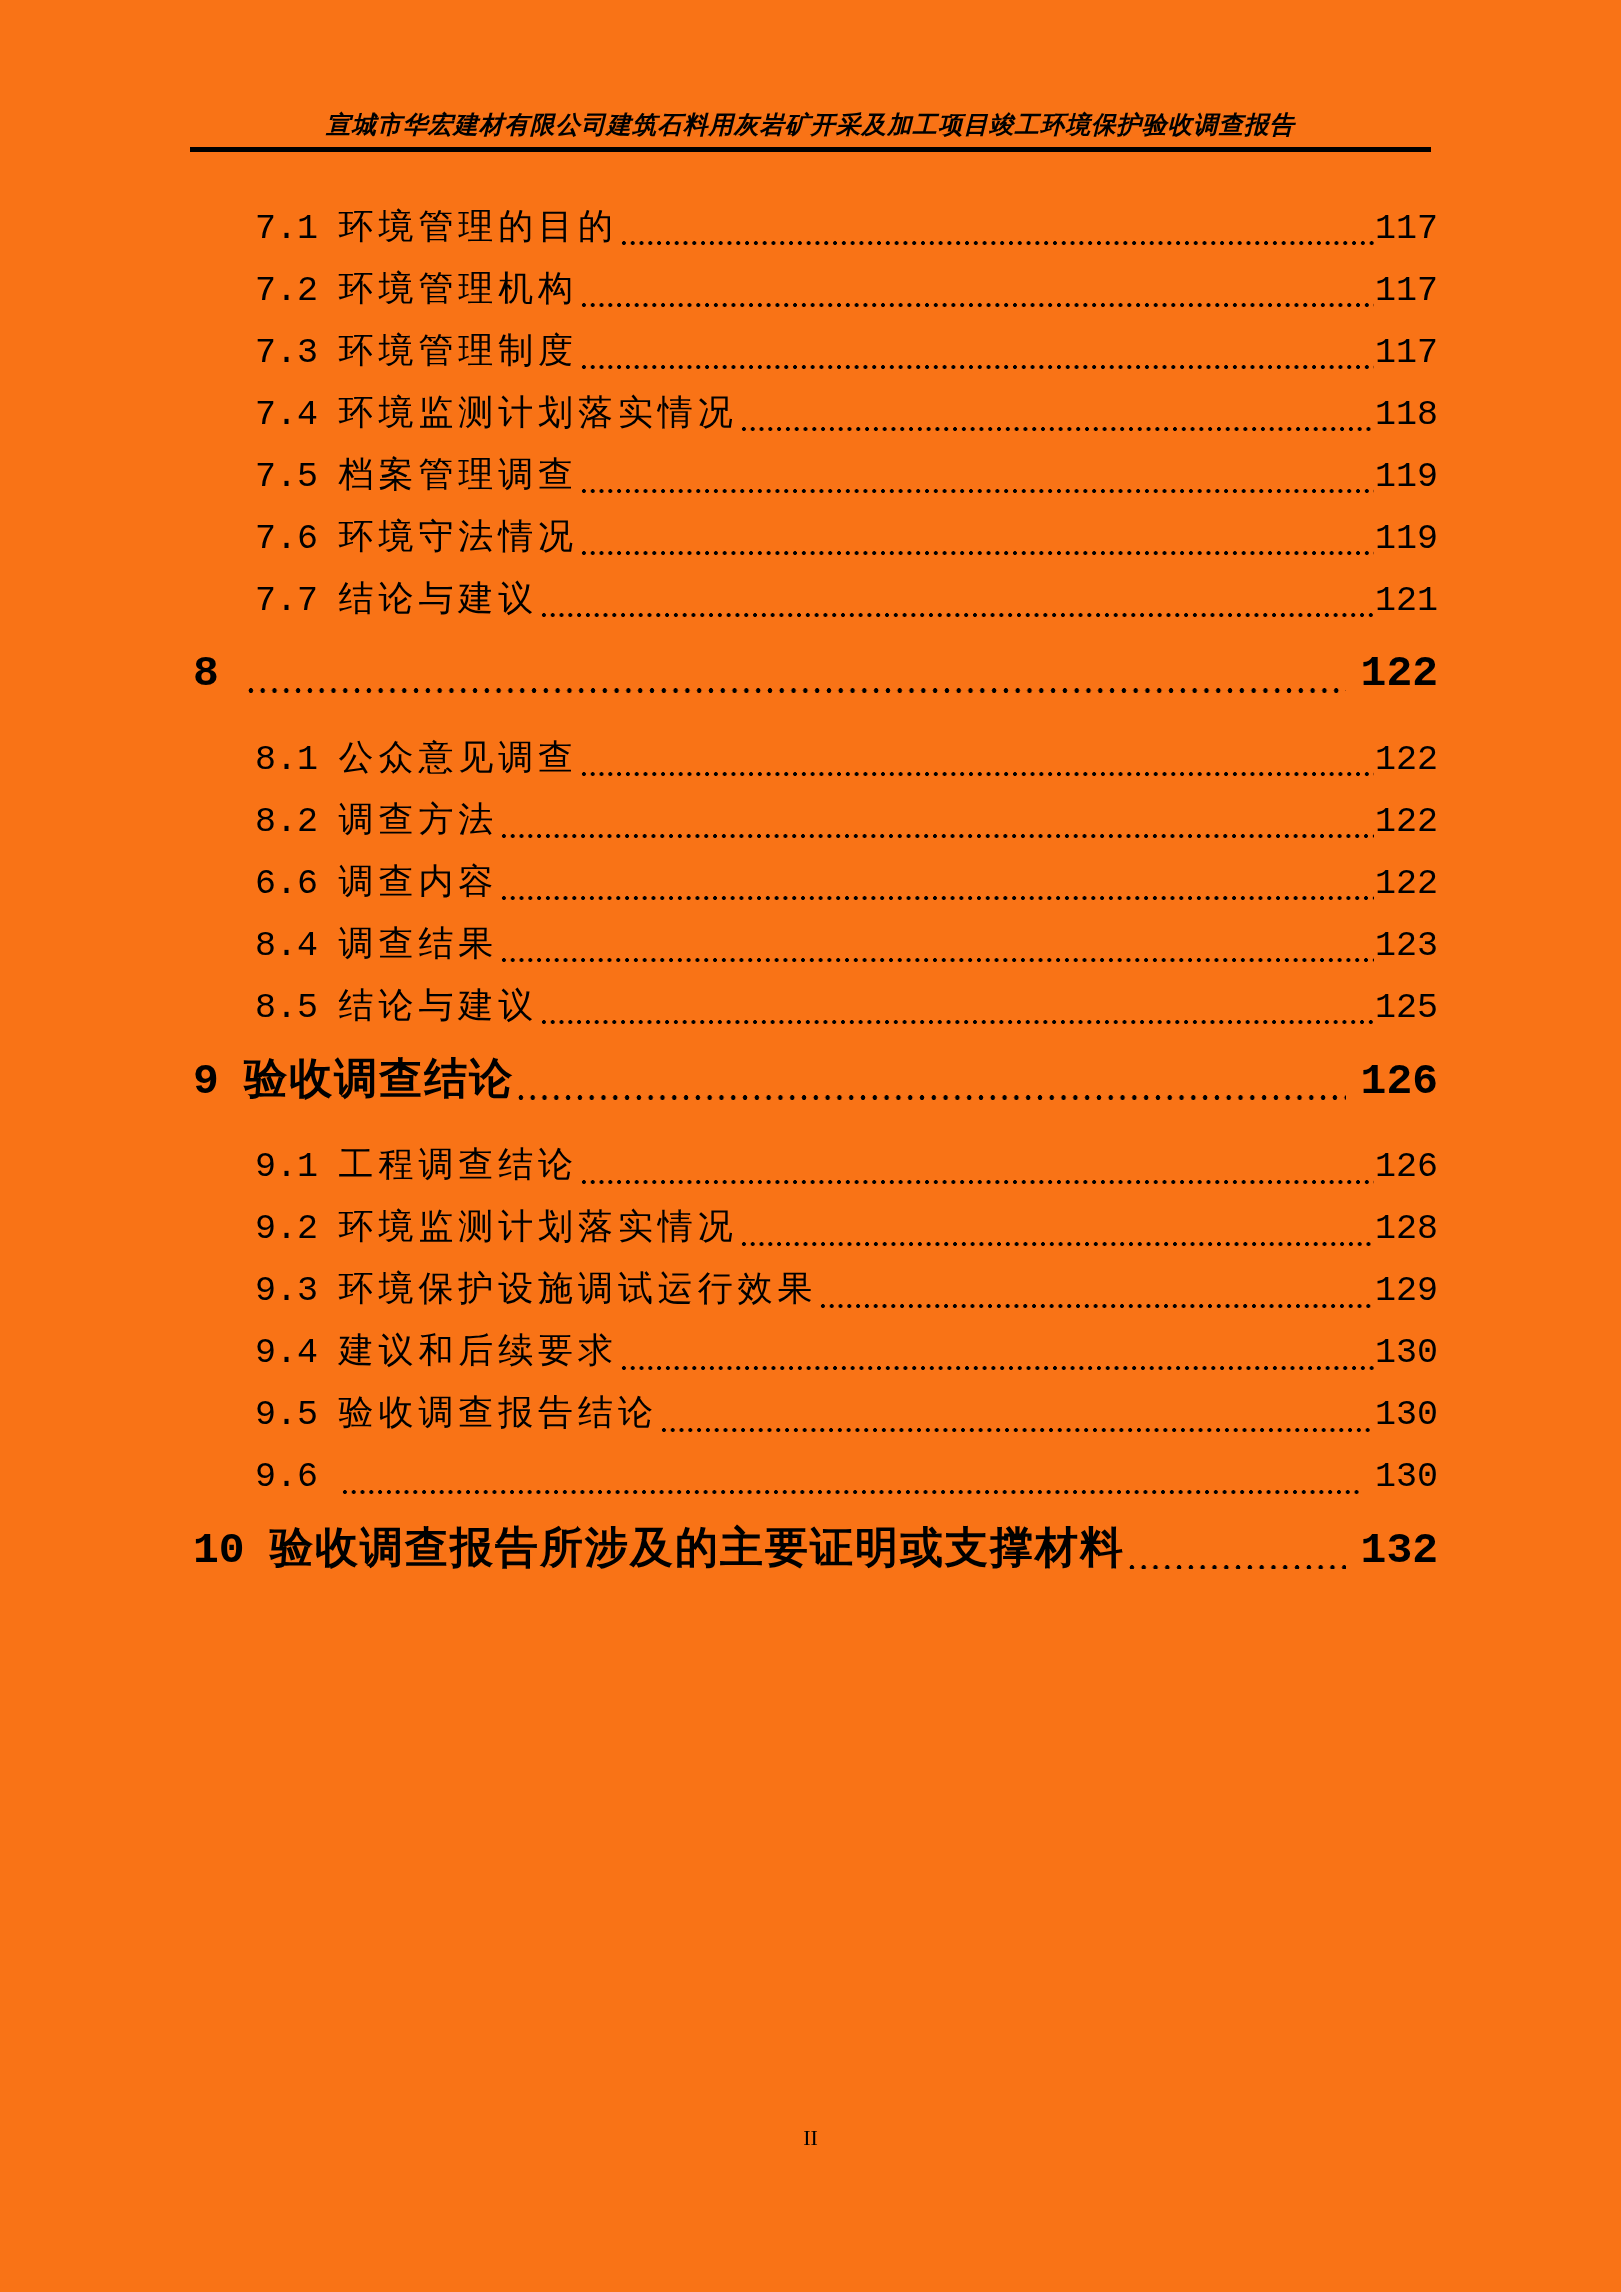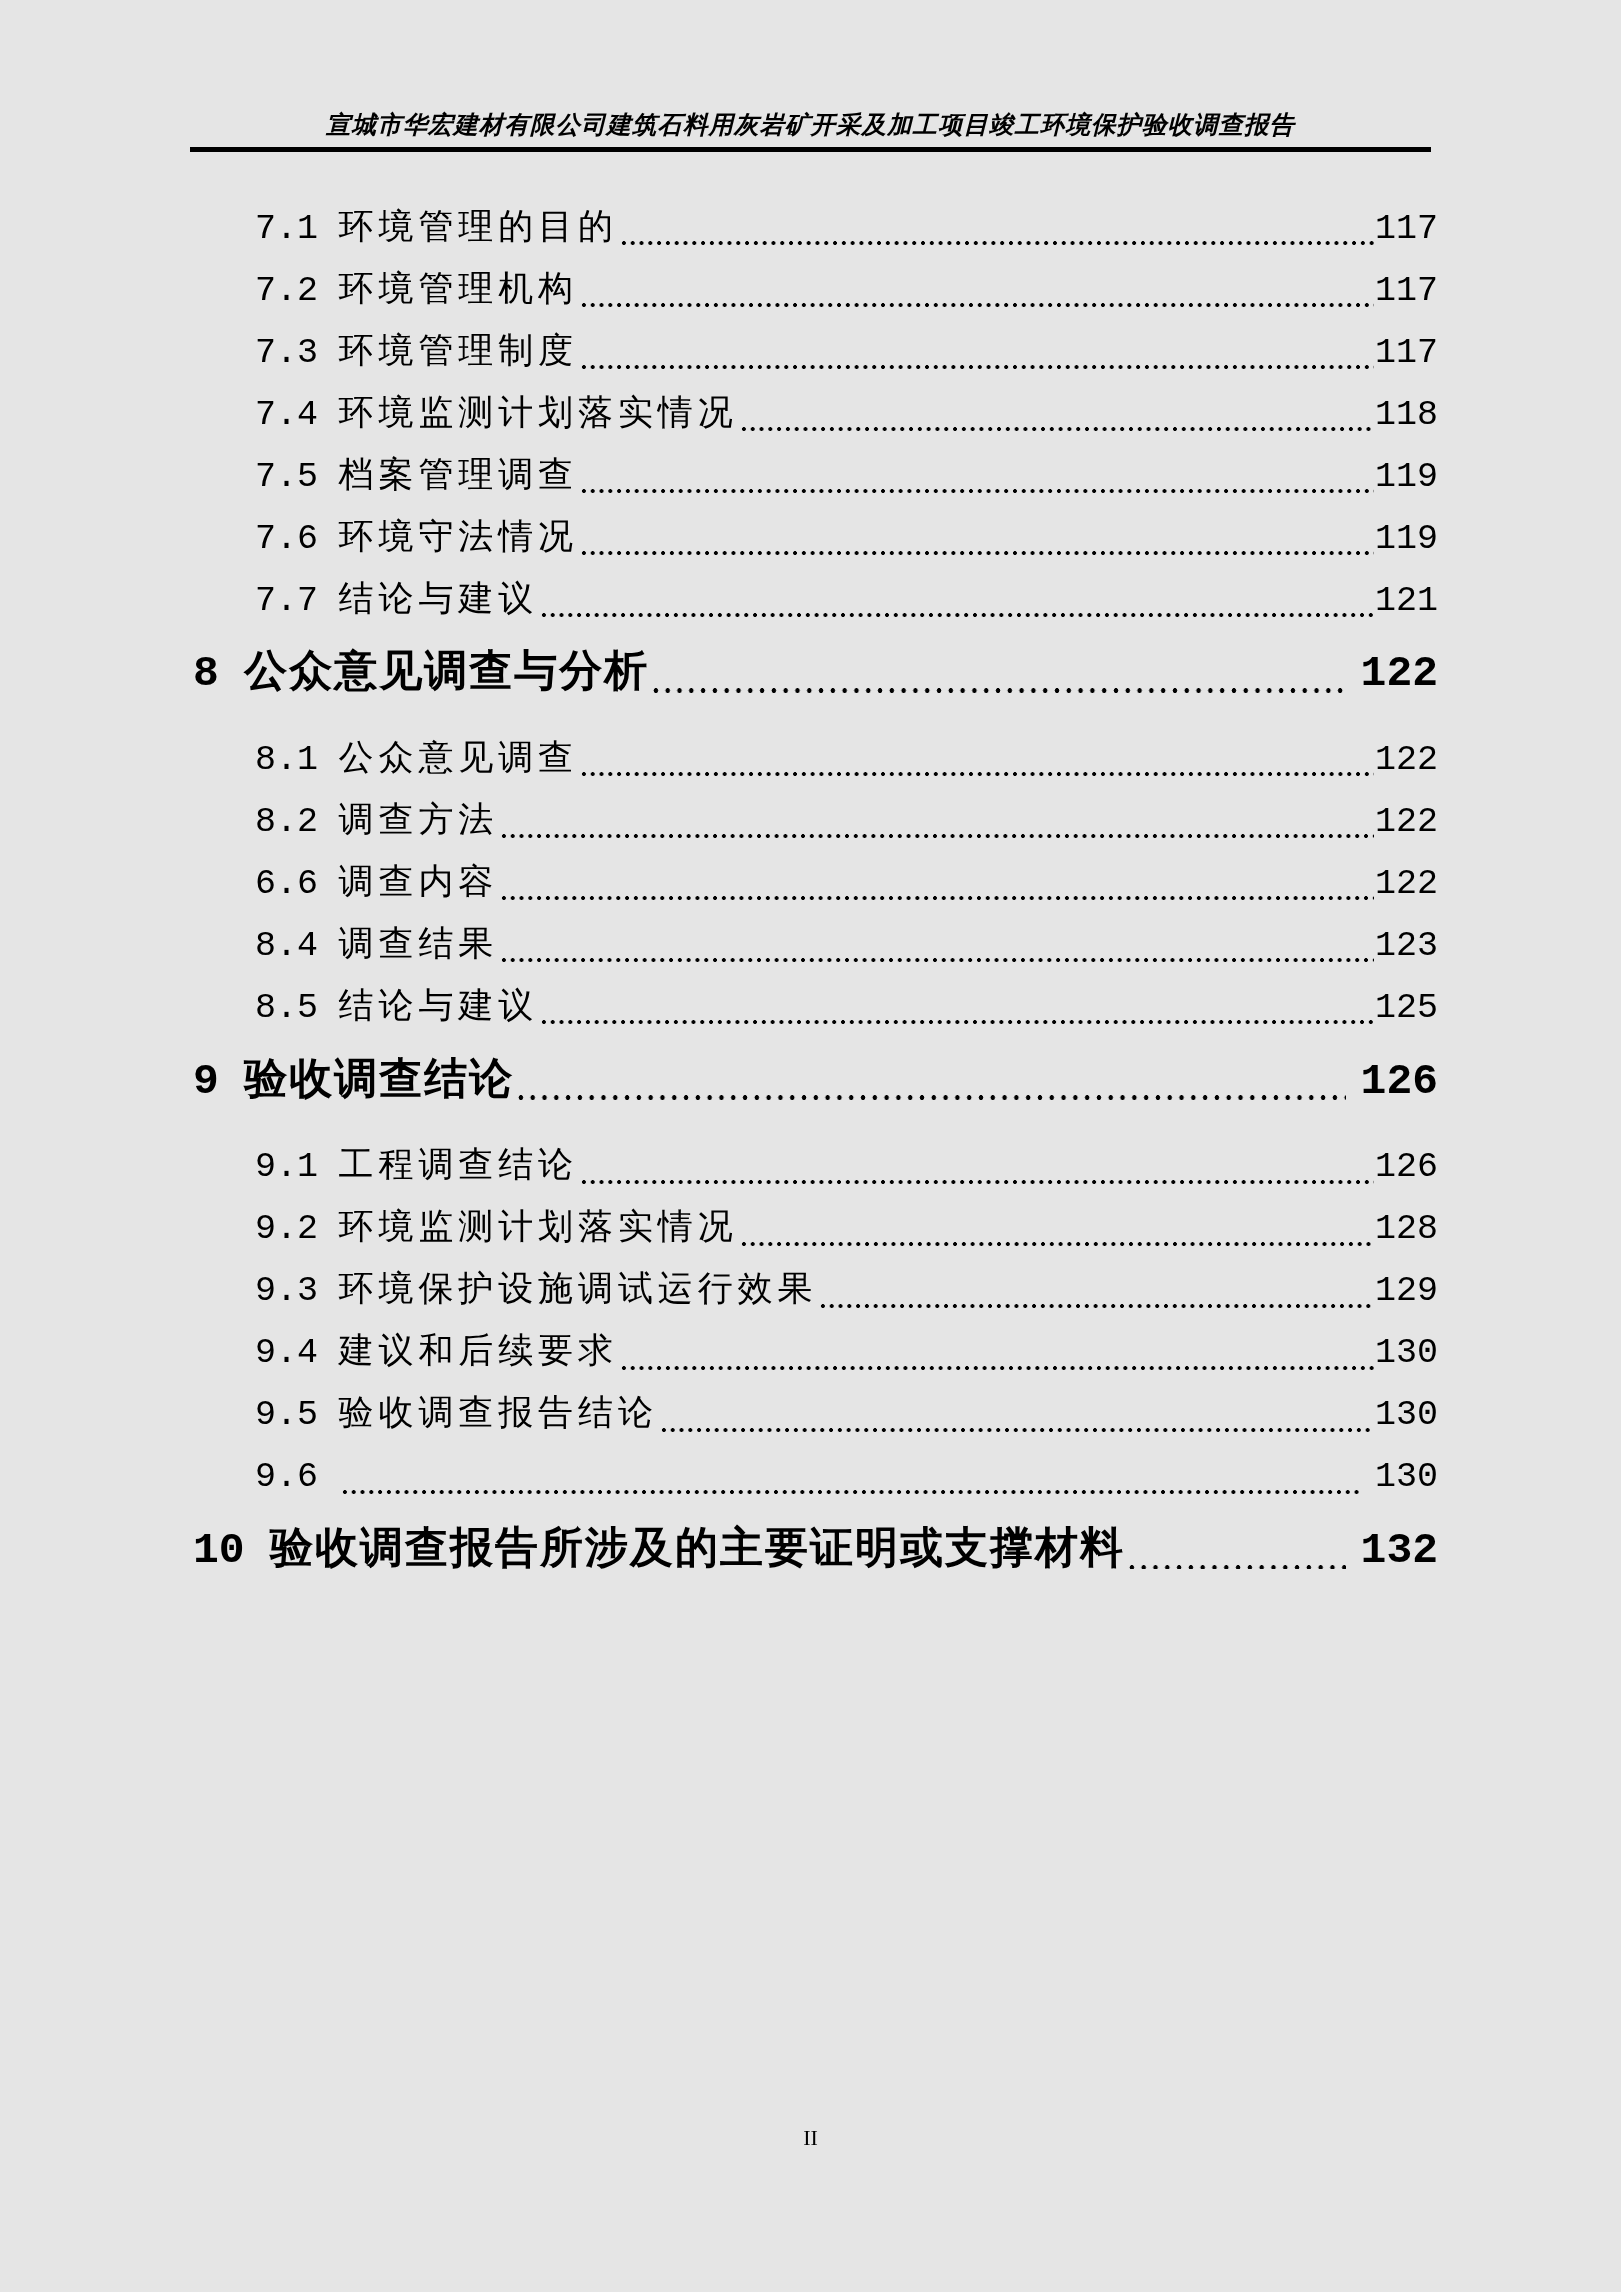--- a/index.html
+++ b/index.html
@@ -5,21 +5,21 @@
   html, body {
     margin: 0;
     padding: 0;
     background: #888;
   }
   .page {
     position: relative;
     width: 1621px;
     height: 2293px;
     margin: 0 auto;
-    background: #e5e5e5;
+    background: #f97316;
     color: #000000;
     font-family: "Liberation Serif", "DejaVu Serif", serif;
     overflow: hidden;
   }
   
   .header { padding-top: 110px; }
   .header-title {
     text-align: center;
     font-size: 24.5px;
     line-height: 29px;
@@ -148,21 +148,20 @@
         <span class="pg">119</span>
       </div>
       <div class="row l2">
         <span class="num">7.7</span>
         <span class="title">结论与建议</span>
         <span class="dots"></span>
         <span class="pg">121</span>
       </div>
       <div class="row l1 gap">
         <span class="num">8</span>
-        <span class="title">公众意见调查与分析</span>
         <span class="dots"></span>
         <span class="pg">122</span>
       </div>
       <div class="row l2">
         <span class="num">8.1</span>
         <span class="title">公众意见调查</span>
         <span class="dots"></span>
         <span class="pg">122</span>
       </div>
       <div class="row l2">

